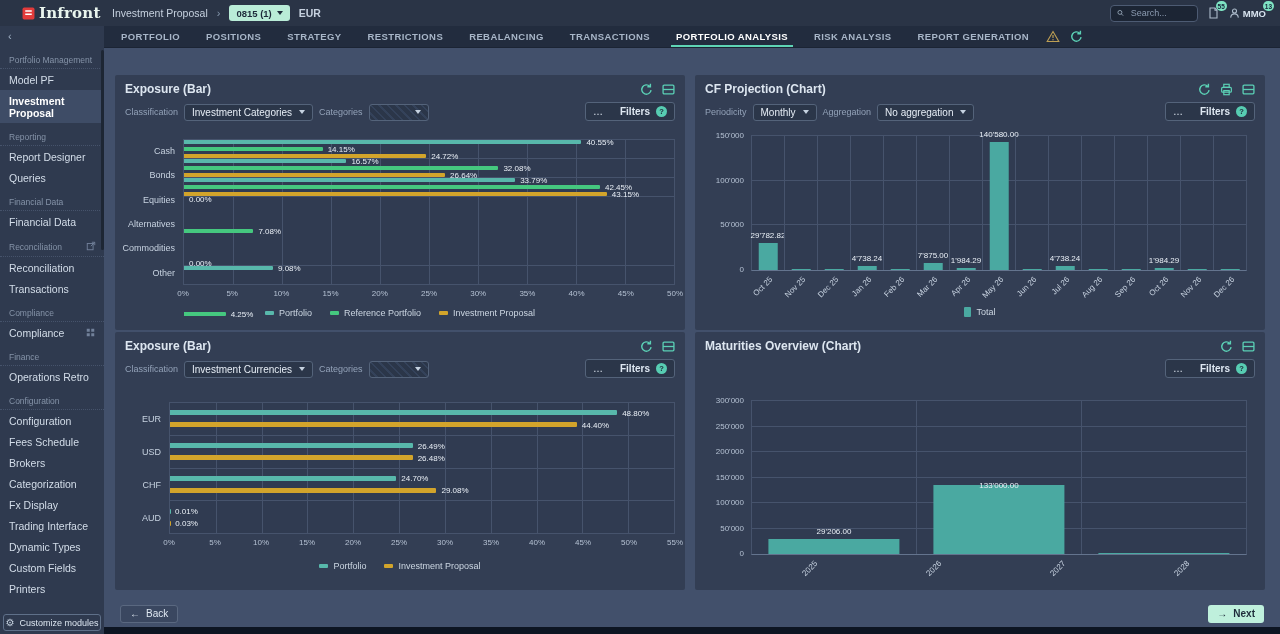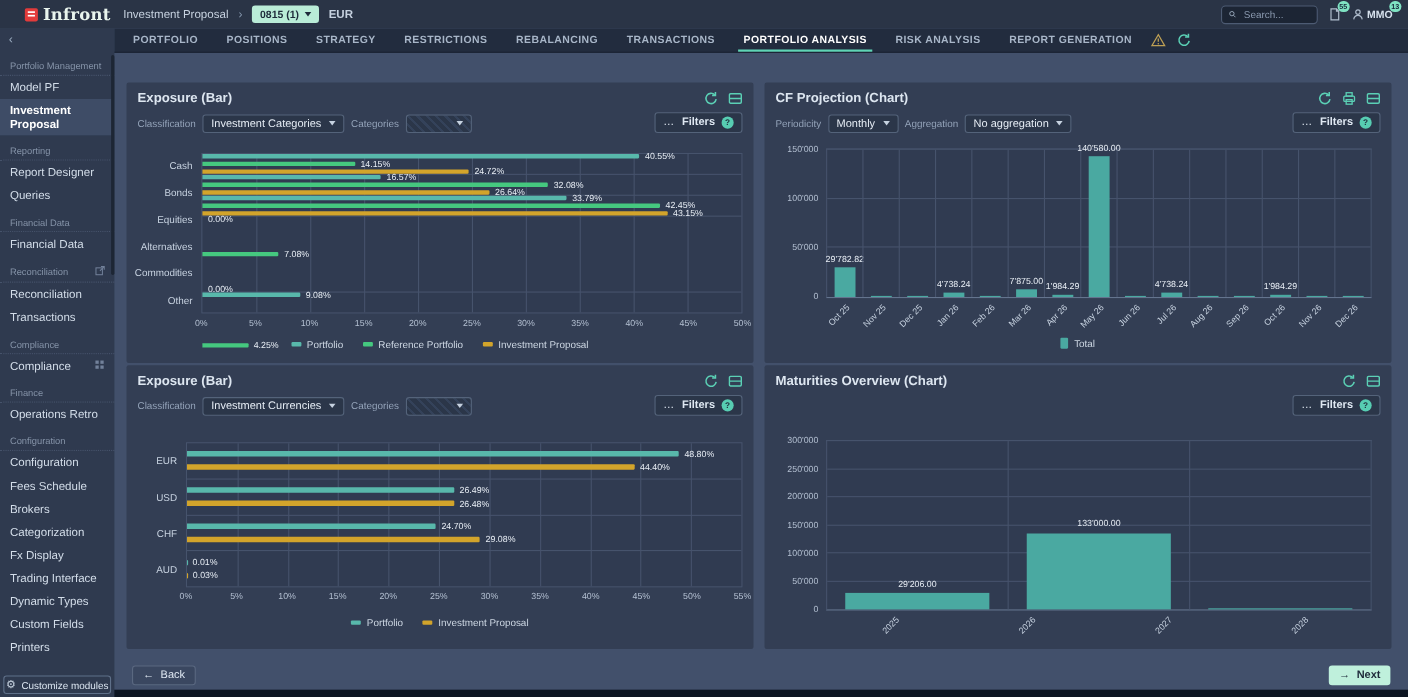--- a/index.html
+++ b/index.html
@@ -49,21 +49,21 @@
   .p-icons{margin-left:auto;display:flex;align-items:center;gap:9px;}
   .p-icons svg{cursor:pointer;}
   .ctrl-row{position:relative;height:26px;display:flex;align-items:center;gap:6px;padding:0 10px;}
   .ctrl-label{font-size:9px;color:#93a2b8;}
   .select{display:inline-flex;align-items:center;gap:7px;height:17px;background:#2b3649;border:1px solid #54637a;border-radius:3px;padding:0 7px;cursor:pointer;}
   .select .val{font-size:10px;color:#e6edf5;white-space:nowrap;}
   .select .chev{border-left:3.5px solid transparent;border-right:3.5px solid transparent;border-top:4px solid #c6d2e0;}
   .select.hatched{width:60px;background:repeating-linear-gradient(45deg,#2b3649 0 4px,#34425a 4px 6px);justify-content:flex-end;}
   .filters-btn{position:absolute;right:10px;top:3px;height:19px;display:flex;align-items:center;gap:6px;background:#2b3649;border:1px solid #54637a;border-radius:3px;padding:0 7px;cursor:pointer;}
   .filters-btn .dots{font-size:10px;color:#dfe8f2;letter-spacing:1px;line-height:1;}
-  .filters-btn .flabel{font-size:10px;color:#dfe8f2;font-weight:bold;}
+  .filters-btn .flabel{font-size:10px;color:#dfe8f2;font-weight:bold;margin-left:10px;}
   .fbadge{width:11px;height:11px;border-radius:50%;background:#57cdb2;color:#1c2a3a;font-size:7.5px;font-weight:bold;display:flex;align-items:center;justify-content:center;}
 
   
   .chart-mount{position:relative;padding:0 10px;}
   .hrow{display:flex;}
   .hcats{display:flex;flex-direction:column;}
   .hcat{flex:1;display:flex;align-items:center;justify-content:flex-end;padding-right:8px;font-size:9px;color:#c7d2e0;}
   .hplot{flex:1;position:relative;border:1px solid #46536c;background:#303b51;}
   .vgrid{position:absolute;top:0;bottom:0;width:1px;background:#46536c;}
   .hgroups{position:absolute;top:0;left:0;right:0;bottom:0;display:flex;flex-direction:column;}
@@ -720,21 +720,21 @@
               <span class="ylab" style="left: -46px; width: 38px; bottom: calc(66.6667% - 4px);">200'000</span>
               <span class="ylab" style="left: -46px; width: 38px; bottom: calc(83.3333% - 4px);">250'000</span>
               <span class="ylab" style="left: -46px; width: 38px; bottom: calc(100% - 4px);">300'000</span>
               <div class="vslots">
                 <div class="vslot">
                   <div class="vbar" style="width: 80%; height: 15.0898px; background: rgb(74, 169, 161);"></div>
                   <span class="vval" style="bottom: 18.0898px;">29'206.00</span>
                 </div>
                 <div class="vslot">
                   <div class="vbar" style="width: 80%; height: 68.7167px; background: rgb(74, 169, 161);"></div>
-                  <span class="vval" style="bottom: 74px;">133'000.00</span>
+                  <span class="vval" style="bottom: 64px;">133'000.00</span>
                 </div>
                 <div class="vslot">
                   <div class="vbar" style="width: 80%; height: 1px; background: rgb(74, 169, 161);"></div>
                 </div>
               </div>
             </div>
             <div class="vx" style="height: 32px;">
               <span style="left: 12.5%;">2025</span>
               <span style="left: 37.5%;">2026</span>
               <span style="left: 62.5%;">2027</span>

